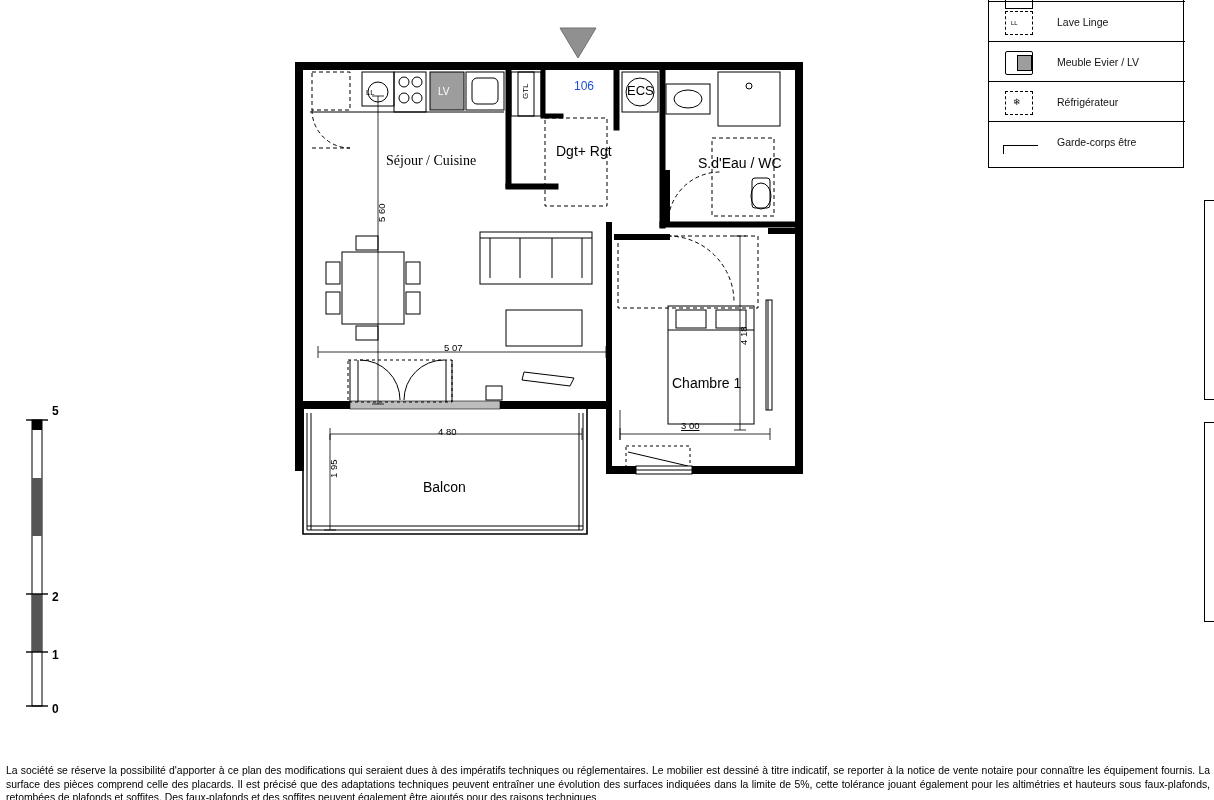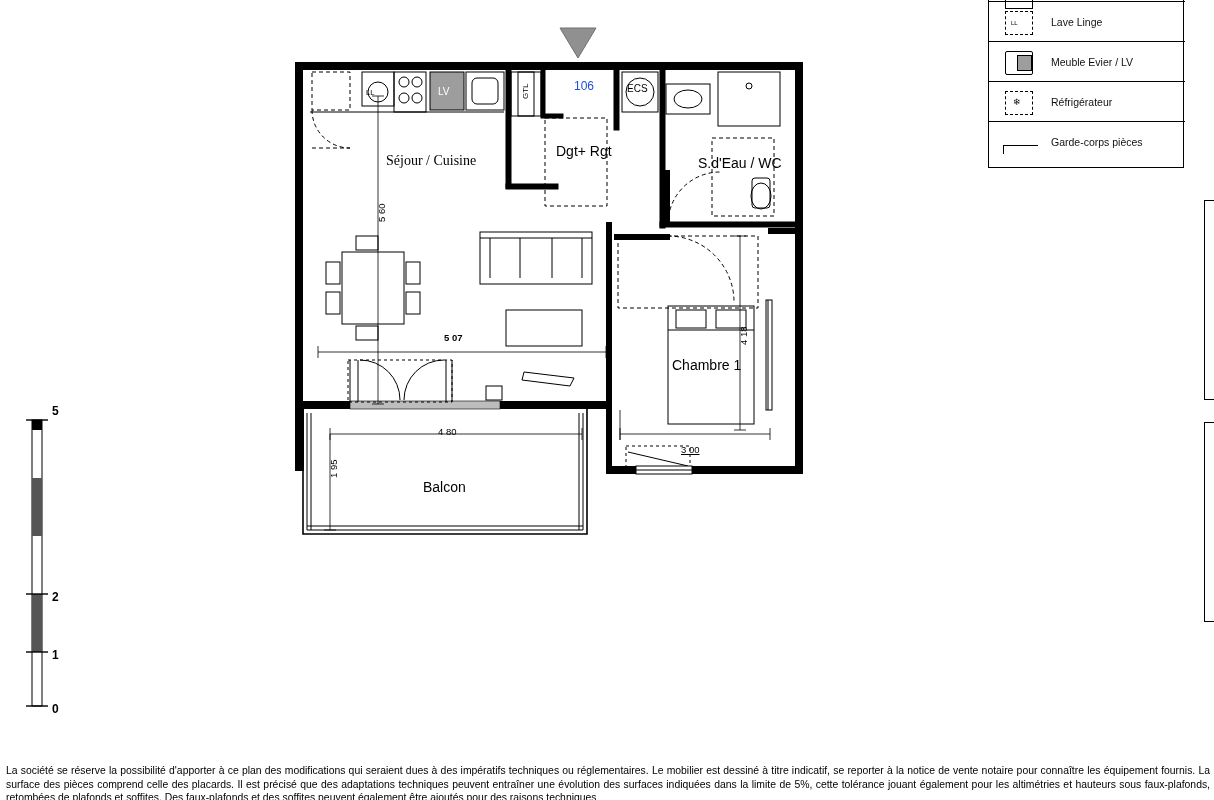--- a/index.html
+++ b/index.html
@@ -44,21 +44,21 @@
     width: 46px;
     height: 30px;
     margin-left: 10px;
     position: relative;
     flex: 0 0 auto;
   }
   .legend-label {
     font-size: 10.5px;
     color: #111;
     white-space: nowrap;
-    margin-left: 6px;
+    margin-left: 12px;
   }
   .legend-sep {
     position: absolute;
     left: 0;
     width: 196px;
     border-top: 1px solid #000;
   }
   
   .sym-box-solid {
     position: absolute;
@@ -329,35 +329,35 @@
 
       <path d="M620 434 L770 434"></path>
       <path d="M620 428 L620 440 M770 428 L770 440"></path>
       <path d="M620 410 L620 440"></path>
     </g>
   </svg>
 
   <div class="plan-label" style="left:386px; top:153px;font-family:Liberation Serif, serif;">Séjour / Cuisine</div>
   <div class="plan-label" style="left:556px; top:143px;">Dgt+ Rgt</div>
   <div class="plan-label" style="left:698px; top:155px;">S.d'Eau / WC</div>
-  <div class="plan-label" style="left:672px; top:357px;">Chambre 1</div>
+  <div class="plan-label" style="left:672px; top:375px;">Chambre 1</div>
   <div class="plan-label" style="left:423px; top:479px;">Balcon</div>
 
   <div class="room-num" style="left:574px; top:79px;">106</div>
   <div class="plan-label" style="left:521px; top:99px; font-size:8px; transform:rotate(-90deg); transform-origin:left top;">GTL</div>
-  <div class="plan-label" style="left:627px; top:83px; font-size:10px;">ECS</div>
+  <div class="plan-label" style="left:627px; top:83px; font-size:13px;">ECS</div>
   <div class="plan-label" style="left:366px; top:88px; font-size:7.5px;">LL</div>
   <div class="plan-label" style="left:438px; top:86px; font-size:10px; color:#fff;">LV</div>
 
   <div class="dim-label vert" style="left:376px; top:222px;">5 60</div>
-  <div class="dim-label" style="left:444px; top:332px;font-weight:bold;">5 07</div>
+  <div class="dim-label" style="left:444px; top:342px;">5 07</div>
   <div class="dim-label" style="left:438px; top:426px;">4 80</div>
   <div class="dim-label vert" style="left:328px; top:478px;">1 95</div>
   <div class="dim-label vert" style="left:738px; top:345px;">4 18</div>
-  <div class="dim-label" style="left:681px; top:444px;text-decoration:underline;">3 00</div>
+  <div class="dim-label" style="left:681px; top:420px;text-decoration:underline;">3 00</div>
 
   <div class="legend-box">
 
     <div class="legend-row" style="top:-12px;">
       <div class="legend-sym">
         <div class="sym-box-solid"></div>
       </div>
       <div class="legend-label"></div>
     </div>
     <div class="legend-sep" style="top:12px;"></div>
@@ -386,21 +386,21 @@
         <span class="sym-mini" style="left:14px; top:11px; font-size:9px;">❄</span>
       </div>
       <div class="legend-label">Réfrigérateur</div>
     </div>
     <div class="legend-sep" style="top:132px;"></div>
 
     <div class="legend-row" style="top:134px;">
       <div class="legend-sym">
         <div class="sym-rail"></div>
       </div>
-      <div class="legend-label">Garde-corps pièces</div>
+      <div class="legend-label">Garde-corps être</div>
     </div>
   </div>
 
   <div class="legend-box2"></div>
   <div class="legend-box3"></div>
 
   <div class="scalebar">
     <svg width="40" height="302">
       <rect x="14" y="8" width="10" height="286" fill="#fff" stroke="#000" stroke-width="1"></rect>
       <rect x="14" y="8" width="10" height="10" fill="#000"></rect>

